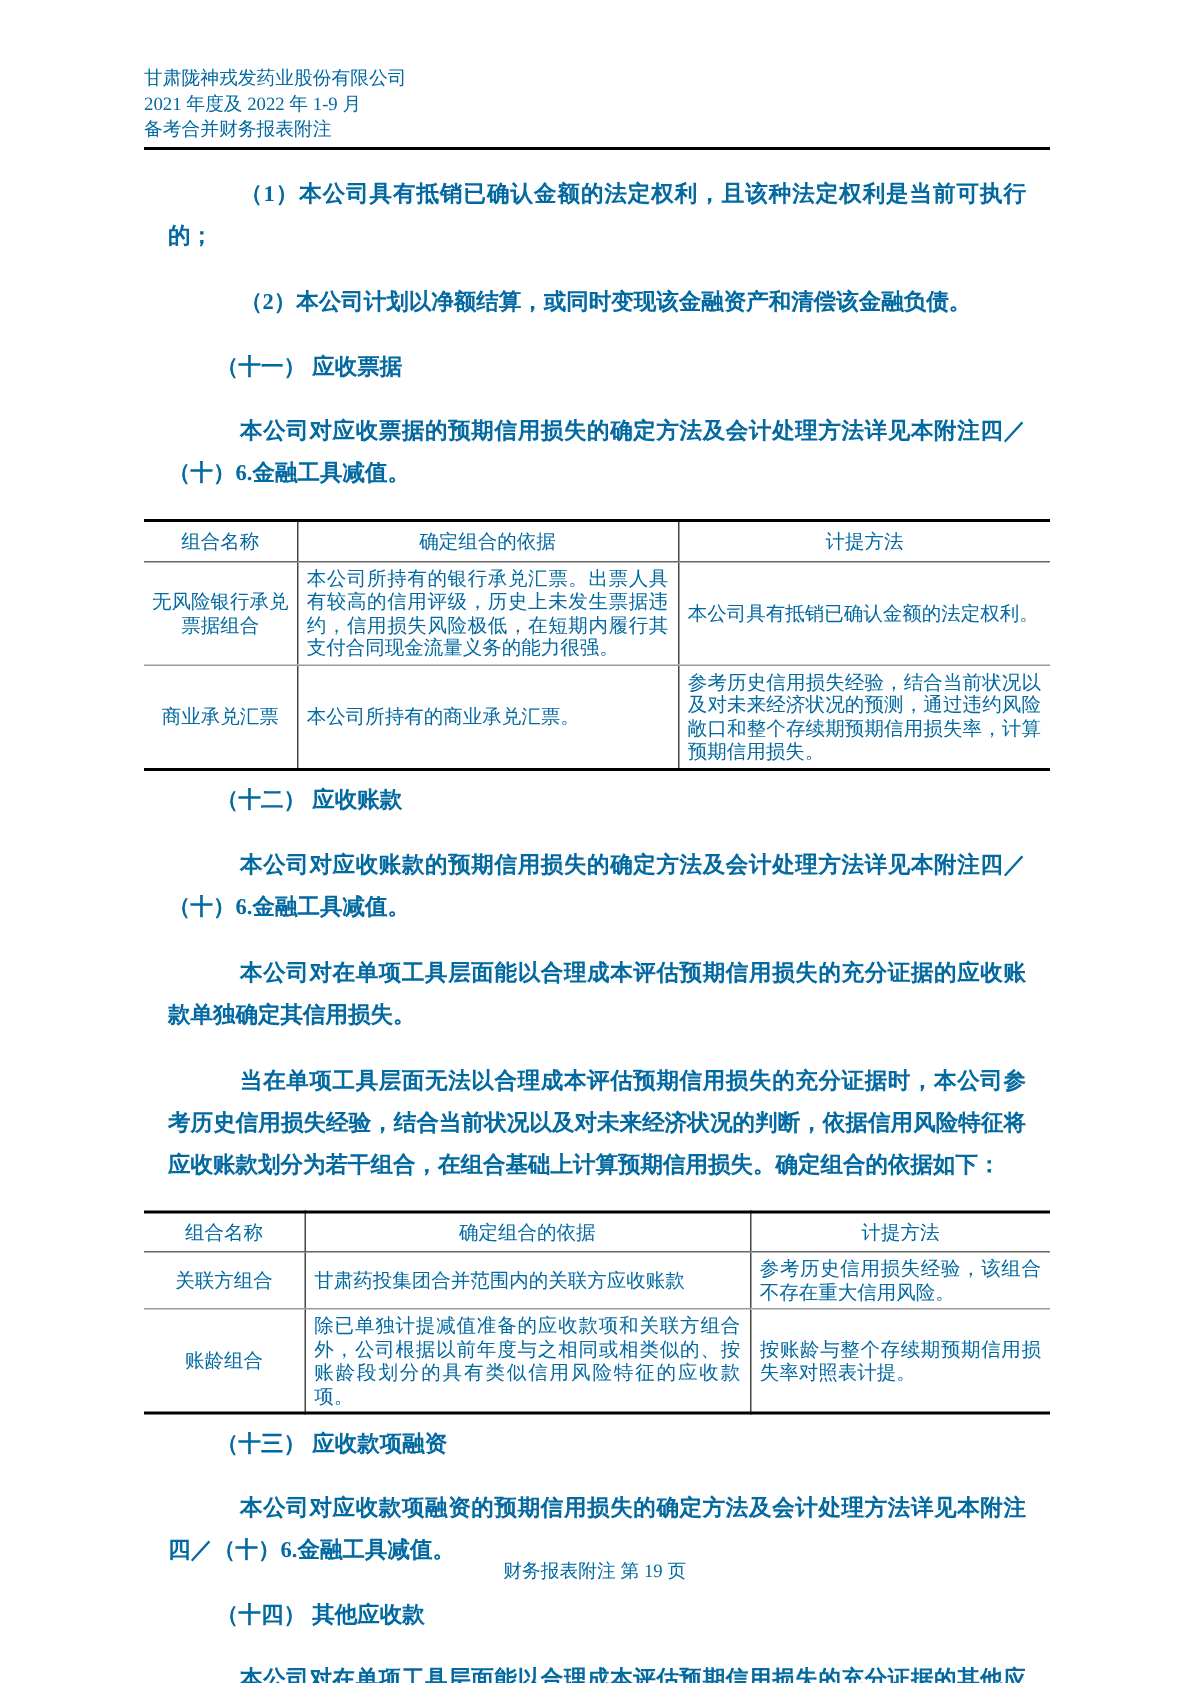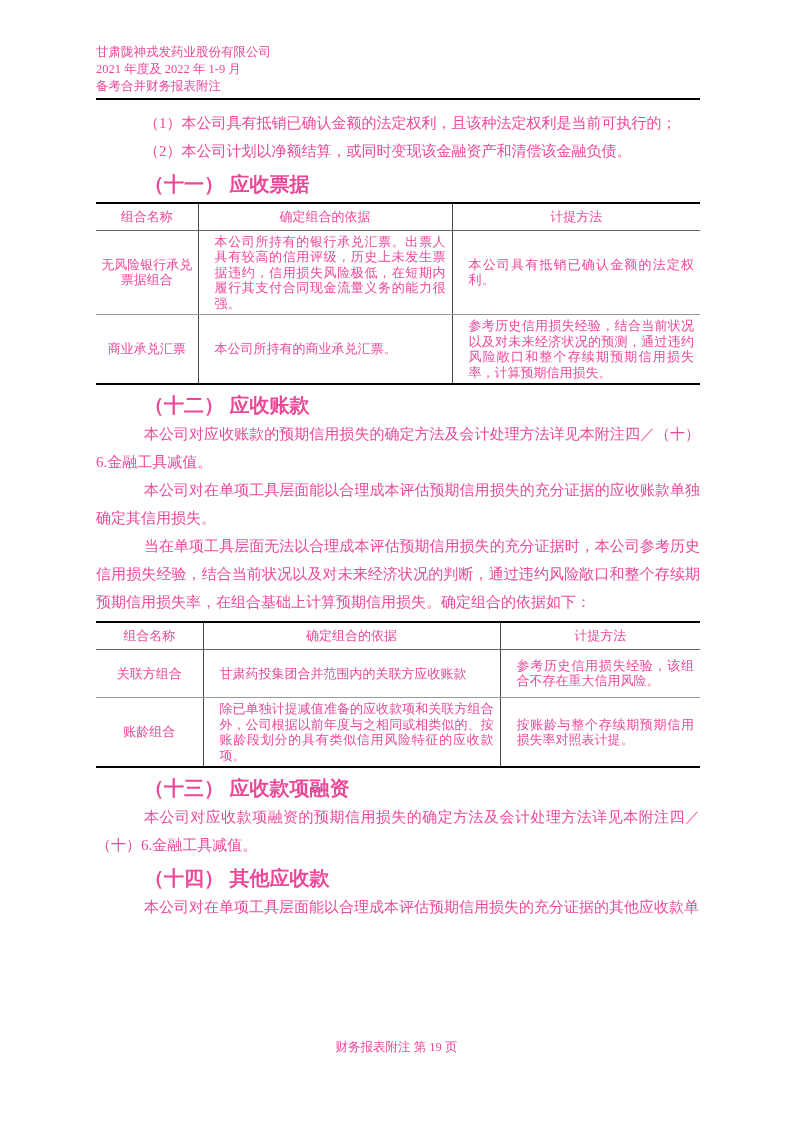--- a/index.html
+++ b/index.html
@@ -3,45 +3,46 @@
 <meta charset="utf-8">
 <style>
   html, body { margin: 0; padding: 0; background: #ffffff; }
   * { box-sizing: border-box; }
 
   .page {
     position: relative;
     width: 793px;
     height: 1122px;
     background: #ffffff;
-    color: #ec4899;
+    color: #0369a1;
     font-family: "Liberation Serif", "DejaVu Serif", serif;
     padding: 44px 93px 0 96px;
     overflow: hidden;
   }
 
   .doc-header {
     font-size: 12.5px;
     line-height: 17px;
     border-bottom: 2px solid #000;
     padding-bottom: 3px;
     margin-bottom: 9px;
   }
   .doc-header div { white-space: nowrap; }
 
   .para {
     font-size: 15px;
     line-height: 28px;
     text-align: justify;
     text-indent: 48px;
-    margin: 0;
+    margin: 16px;
+    font-weight: bold;
   }
 
   .section-heading {
-    font-size: 20px;
+    font-size: 15px;
     font-weight: bold;
     line-height: 26px;
     text-indent: 48px;
     margin: 6px 0 2px 0;
     font-family: "Liberation Sans", "DejaVu Sans", sans-serif;
   }
 
   table.portfolio {
     width: 604px;
     table-layout: fixed;
@@ -59,22 +60,22 @@
     border-bottom: 1px solid #666;
   }
   table.portfolio td {
     padding: 3px 6px;
     vertical-align: middle;
     border-bottom: 1px solid #999;
   }
   table.portfolio tr:last-child td { border-bottom: none; }
   table.portfolio th + th,
   table.portfolio td + td { border-left: 1px solid #444; }
-  table.portfolio td.c-name { text-align: center; padding: 16px 3px; }
-  table.portfolio td.c-basis, table.portfolio td.c-method { text-align: justify; padding-left: 16px; }
+  table.portfolio td.c-name { text-align: center; padding: 6px 3px; }
+  table.portfolio td.c-basis, table.portfolio td.c-method { text-align: justify; }
 
   .footer {
     position: absolute;
     left: 0;
     right: 0;
     bottom: 66px;
     text-align: center;
     font-size: 12.5px;
   }
 </style>
@@ -86,20 +87,21 @@
   <div class="doc-header">
     <div>甘肃陇神戎发药业股份有限公司</div>
     <div>2021 年度及 2022 年 1-9 月</div>
     <div>备考合并财务报表附注</div>
   </div>
 
   <p class="para">（1）本公司具有抵销已确认金额的法定权利，且该种法定权利是当前可执行的；</p>
   <p class="para">（2）本公司计划以净额结算，或同时变现该金融资产和清偿该金融负债。</p>
 
   <div class="section-heading">（十一） 应收票据</div>
+  <p class="para">本公司对应收票据的预期信用损失的确定方法及会计处理方法详见本附注四／（十）6.金融工具减值。</p>
 
   <table class="portfolio">
     <colgroup>
         <col style="width:102px">
         <col style="width:254px">
         <col style="width:248px">
       </colgroup>
     <tbody>
         <tr>
       <th>组合名称</th>
@@ -115,21 +117,21 @@
       <td class="c-name">商业承兑汇票</td>
       <td class="c-basis">本公司所持有的商业承兑汇票。</td>
       <td class="c-method">参考历史信用损失经验，结合当前状况以及对未来经济状况的预测，通过违约风险敞口和整个存续期预期信用损失率，计算预期信用损失。</td>
     </tr>
   </tbody>
     </table>
 
   <div class="section-heading">（十二） 应收账款</div>
   <p class="para">本公司对应收账款的预期信用损失的确定方法及会计处理方法详见本附注四／（十）6.金融工具减值。</p>
   <p class="para">本公司对在单项工具层面能以合理成本评估预期信用损失的充分证据的应收账款单独确定其信用损失。</p>
-  <p class="para">当在单项工具层面无法以合理成本评估预期信用损失的充分证据时，本公司参考历史信用损失经验，结合当前状况以及对未来经济状况的判断，通过违约风险敞口和整个存续期预期信用损失率，在组合基础上计算预期信用损失。确定组合的依据如下：</p>
+  <p class="para">当在单项工具层面无法以合理成本评估预期信用损失的充分证据时，本公司参考历史信用损失经验，结合当前状况以及对未来经济状况的判断，依据信用风险特征将应收账款划分为若干组合，在组合基础上计算预期信用损失。确定组合的依据如下：</p>
 
   <table class="portfolio">
     <colgroup>
         <col style="width:107px">
         <col style="width:297px">
         <col style="width:200px">
       </colgroup>
     <tbody>
         <tr>
       <th>组合名称</th>

